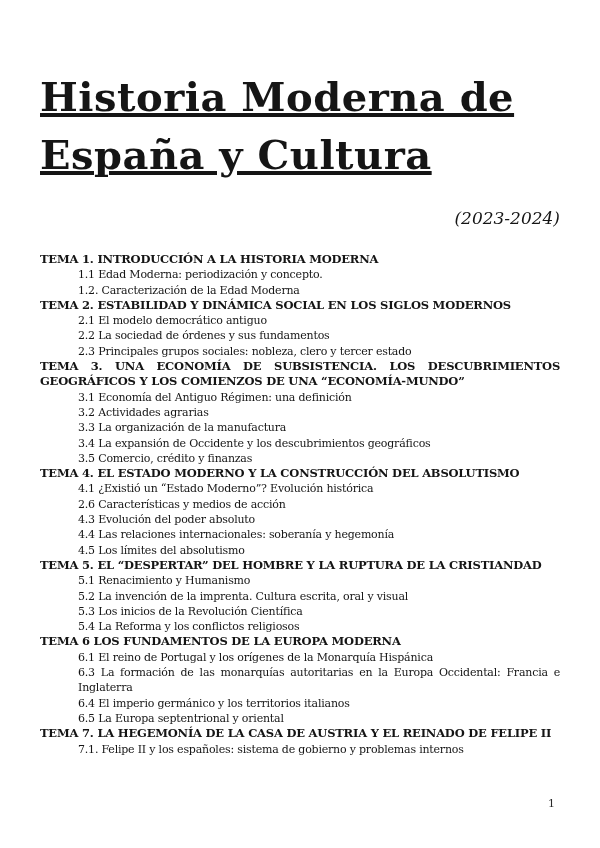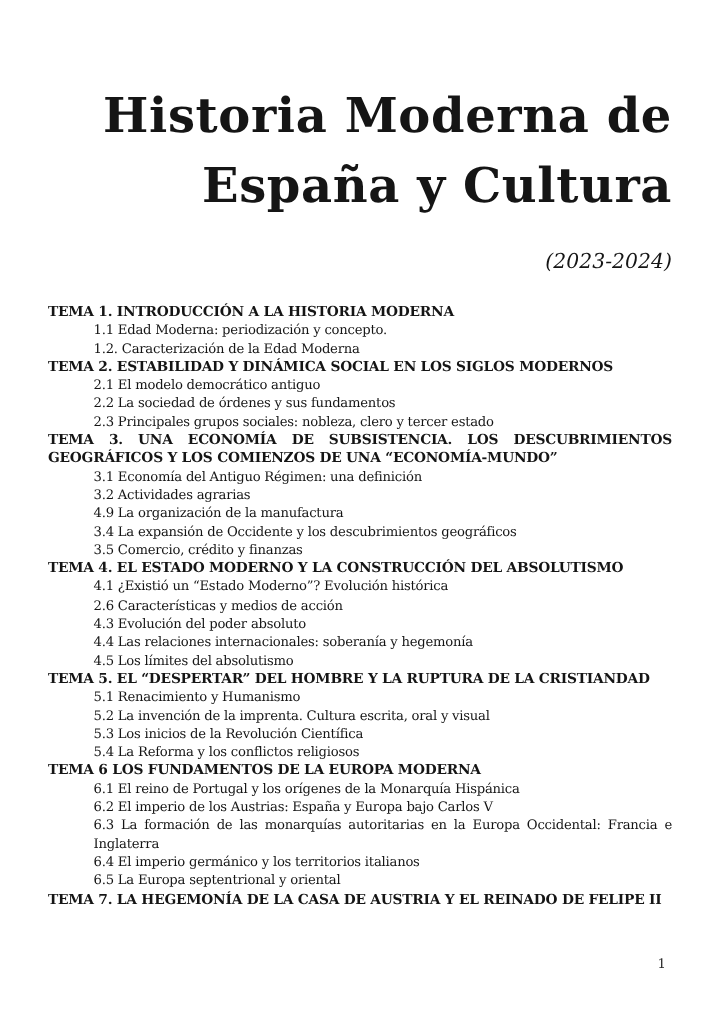--- a/index.html
+++ b/index.html
@@ -13,25 +13,26 @@
     height: 848px;
     background: #ffffff;
     color: #151515;
     font-family: "DejaVu Serif", "Liberation Serif", serif;
     box-sizing: border-box;
     padding: 0 40px;
     overflow: hidden;
   }
   .doc-title {
     margin: 68px 0 0 0;
-    text-align: right;
+    text-align: left;
     font-size: 40px;
     line-height: 58px;
     font-weight: 700;
     letter-spacing: 0.5px;
+    text-decoration: underline;
   }
   .doc-subtitle {
     margin: 24px 0 0 0;
     text-align: right;
     font-size: 17px;
     font-style: italic;
     font-weight: 500;
   }
   .doc-body {
     margin-top: 24px;
@@ -73,38 +74,38 @@
       <p class="tema-heading">TEMA 1. INTRODUCCIÓN A LA HISTORIA MODERNA</p>
       <p class="tema-item">1.1 Edad Moderna: periodización y concepto.</p>
       <p class="tema-item">1.2. Caracterización de la Edad Moderna</p>
       <p class="tema-heading">TEMA 2. ESTABILIDAD Y DINÁMICA SOCIAL EN LOS SIGLOS MODERNOS</p>
       <p class="tema-item">2.1 El modelo democrático antiguo</p>
       <p class="tema-item">2.2 La sociedad de órdenes y sus fundamentos</p>
       <p class="tema-item">2.3 Principales grupos sociales: nobleza, clero y tercer estado</p>
       <p class="tema-heading">TEMA 3. UNA ECONOMÍA DE SUBSISTENCIA. LOS DESCUBRIMIENTOS GEOGRÁFICOS Y LOS COMIENZOS DE UNA “ECONOMÍA-MUNDO”</p>
       <p class="tema-item">3.1 Economía del Antiguo Régimen: una definición</p>
       <p class="tema-item">3.2 Actividades agrarias</p>
-      <p class="tema-item">4.9 La organización de la manufactura</p>
+      <p class="tema-item">3.3 La organización de la manufactura</p>
       <p class="tema-item">3.4 La expansión de Occidente y los descubrimientos geográficos</p>
       <p class="tema-item">3.5 Comercio, crédito y finanzas</p>
       <p class="tema-heading">TEMA 4. EL ESTADO MODERNO Y LA CONSTRUCCIÓN DEL ABSOLUTISMO</p>
       <p class="tema-item">4.1 ¿Existió un “Estado Moderno”? Evolución histórica</p>
       <p class="tema-item">2.6 Características y medios de acción</p>
       <p class="tema-item">4.3 Evolución del poder absoluto</p>
       <p class="tema-item">4.4 Las relaciones internacionales: soberanía y hegemonía</p>
       <p class="tema-item">4.5 Los límites del absolutismo</p>
       <p class="tema-heading">TEMA 5. EL “DESPERTAR” DEL HOMBRE Y LA RUPTURA DE LA CRISTIANDAD</p>
       <p class="tema-item">5.1 Renacimiento y Humanismo</p>
       <p class="tema-item">5.2 La invención de la imprenta. Cultura escrita, oral y visual</p>
       <p class="tema-item">5.3 Los inicios de la Revolución Científica</p>
       <p class="tema-item">5.4 La Reforma y los conflictos religiosos</p>
       <p class="tema-heading">TEMA 6 LOS FUNDAMENTOS DE LA EUROPA MODERNA</p>
       <p class="tema-item">6.1 El reino de Portugal y los orígenes de la Monarquía Hispánica</p>
-      <p class="tema-item">6.2 El imperio de los Austrias: España y Europa bajo Carlos V</p>
       <p class="tema-item">6.3 La formación de las monarquías autoritarias en la Europa Occidental: Francia e Inglaterra</p>
       <p class="tema-item">6.4 El imperio germánico y los territorios italianos</p>
       <p class="tema-item">6.5 La Europa septentrional y oriental</p>
       <p class="tema-heading">TEMA 7. LA HEGEMONÍA DE LA CASA DE AUSTRIA Y EL REINADO DE FELIPE II</p>
+      <p class="tema-item">7.1. Felipe II y los españoles: sistema de gobierno y problemas internos</p>
     </div>
 
   <div class="page-number">1</div>
 
 </div>
 
 </body></html>

